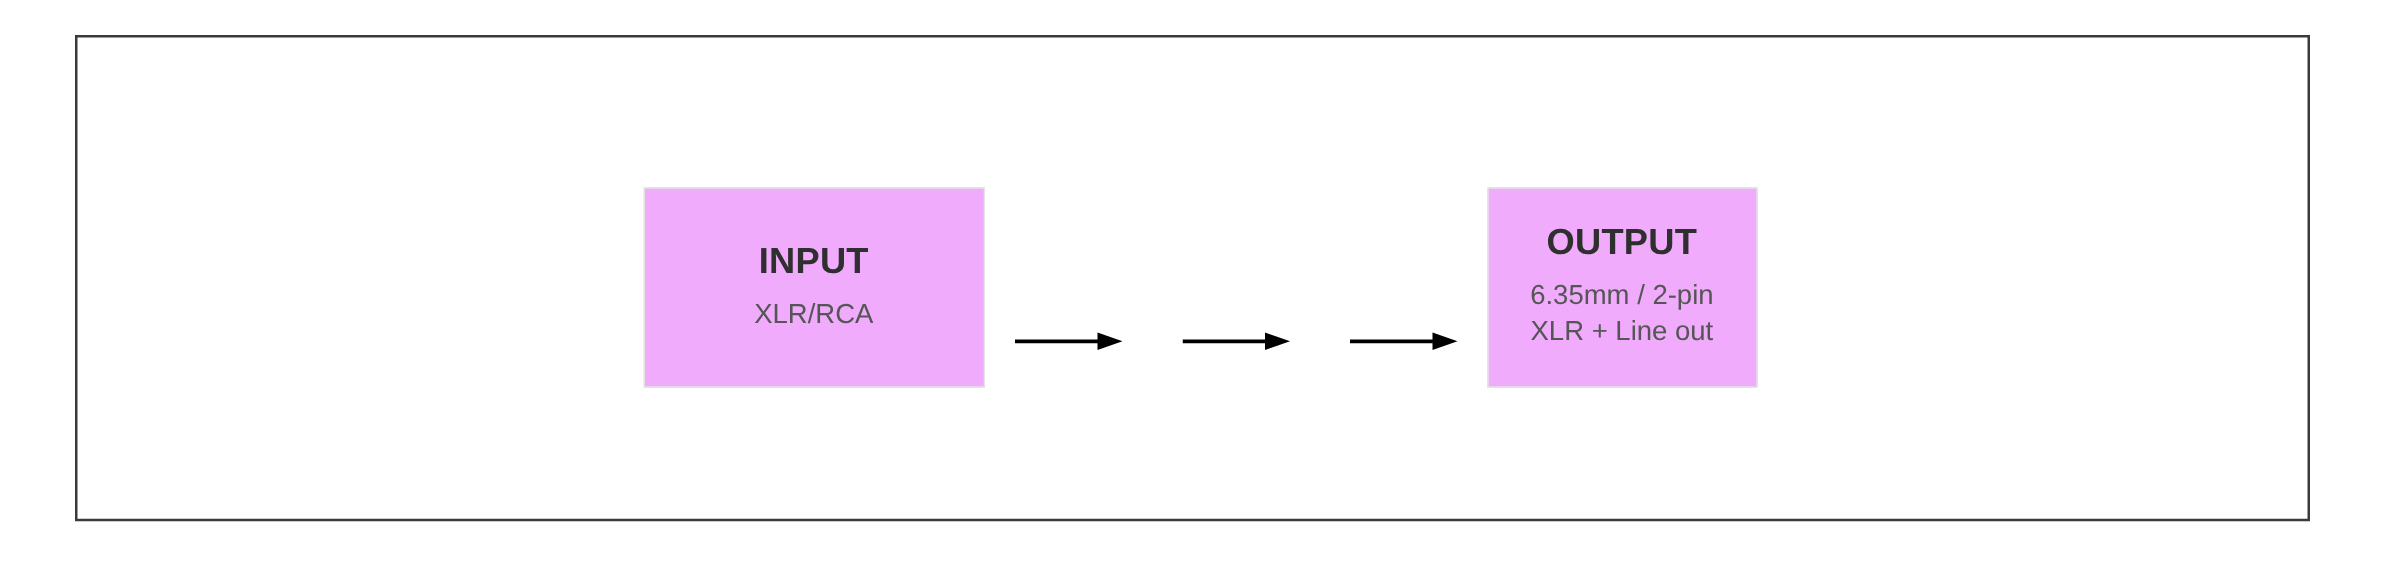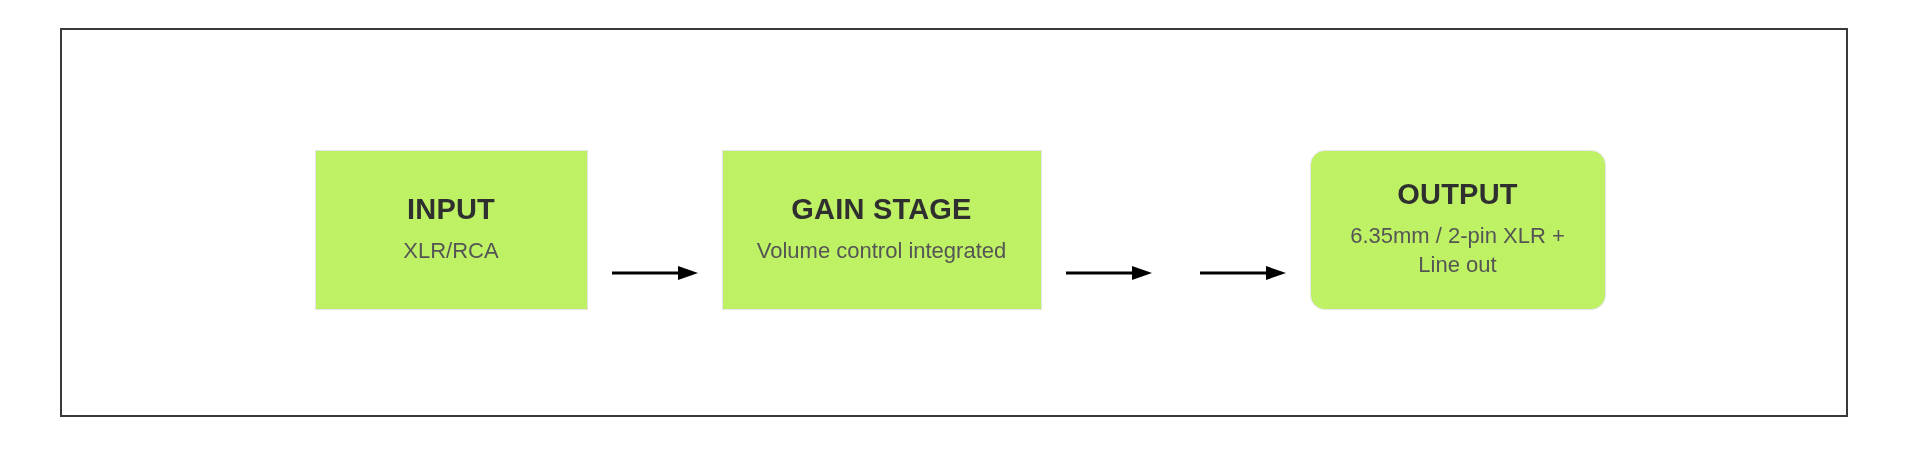--- a/index.html
+++ b/index.html
@@ -42,21 +42,21 @@
     width: 100%;
     height: 100%;
     display: flex;
     flex-direction: row;
     align-items: center;
     justify-content: center;
   }
 
   .stage-box {
     box-sizing: border-box;
-    background: #bef264;
+    background: #f0abfc;
     border: 1px solid #e4e4e4;
     display: flex;
     flex-direction: column;
     align-items: center;
     justify-content: center;
     text-align: center;
     padding: 14px 18px;
     height: 160px;
   }
 
@@ -91,21 +91,21 @@
     box-sizing: border-box;
   }
   .connector svg {
     display: block;
   }
 
   
   #stage-0 { width: 273px; }
   #stage-1 { width: 320px; }
   #stage-2 { width: 360px; }
-  #stage-3 { width: 296px; border-radius: 15px; }
+  #stage-3 { width: 216px; }
 </style>
 </head>
 <body>
 
 <div id="canvas">
 
   <div id="diagram-frame"></div>
 
   <div id="flow-row">
 
@@ -116,24 +116,20 @@
 
     <div class="connector">
       <span>
         <svg width="86" height="20" viewBox="0 0 86 20" aria-hidden="true">
           <line x1="0" y1="10" x2="70" y2="10" stroke="#000000" stroke-width="3"></line>
           <polygon points="66,3 86,10 66,17" fill="#000000"></polygon>
         </svg>
       </span>
     </div>
 
-    <div class="stage-box" id="stage-1">
-      <div class="stage-title">GAIN STAGE</div>
-      <div class="stage-sub">Volume control integrated</div>
-    </div>
 
     <div class="connector">
       <span>
         <svg width="86" height="20" viewBox="0 0 86 20" aria-hidden="true">
           <line x1="0" y1="10" x2="70" y2="10" stroke="#000000" stroke-width="3"></line>
           <polygon points="66,3 86,10 66,17" fill="#000000"></polygon>
         </svg>
       </span>
     </div>
 

